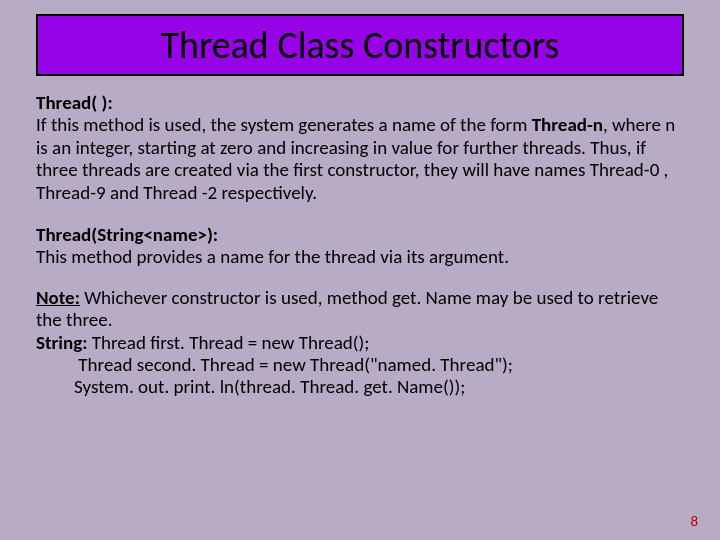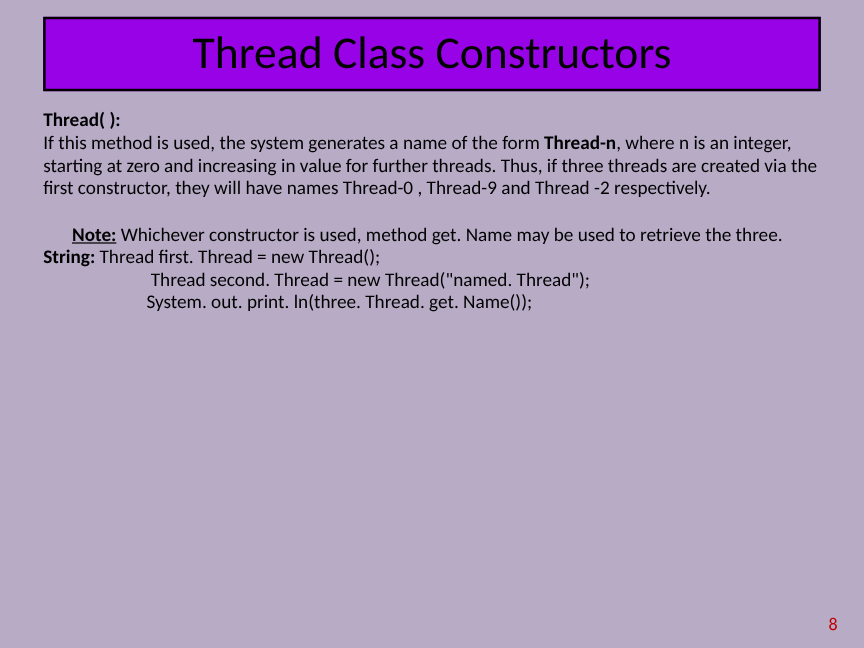--- a/index.html
+++ b/index.html
@@ -33,34 +33,34 @@
   .title-text {
     font-size: 38px;
     color: #000;
     font-weight: 400;
   }
   .body {
     position: absolute;
     top: 92px;
     left: 36px;
     right: 36px;
-    font-size: 16px;
+    font-size: 19px;
     line-height: 1.18;
     color: #000;
   }
   .block1 {
     margin-bottom: 20px;
   }
   .block2 {
     margin-bottom: 18px;
   }
   .bold { font-weight: bold; }
-  .underline { text-decoration: underline; margin-left: 24px; }
+  .underline { text-decoration: underline; }
   .code-lines {
-    margin-left: 86px;
+    margin-left: 38px;
   }
   .code-lines div { white-space: pre; }
   .inline-example {
     display: inline;
   }
   .page-number {
     position: absolute;
     bottom: 10px;
     right: 22px;
     color: #c00000;
@@ -76,27 +76,31 @@
     <span class="title-text">Thread Class Constructors</span>
   </div>
 
   <div class="body">
 
     <div class="block1">
       <span class="bold">Thread( ):</span><br>
       <span>If this method is used, the system generates a name of the form </span><span class="bold">Thread-n</span><span>, where n is an integer, starting at zero and increasing in value for further threads. Thus, if three threads are created via the first constructor, they will have names Thread-0 , Thread-9 and Thread -2 respectively.</span>
     </div>
 
+    <div class="block2">
+      <span class="bold">Thread(String&lt;name&gt;):</span><br>
+      <span>This method provides a name for the thread via its argument.</span>
+    </div>
 
     <div class="block3">
       <span class="bold underline">Note:</span><span> Whichever constructor is used, method get. Name may be used to retrieve the three.</span><br>
       <span class="bold">String:</span><span class="inline-example">  Thread first. Thread = new Thread();</span>
       <div class="code-lines">
         <div> Thread second. Thread = new Thread("named. Thread");</div>
-        <div>System. out. print. ln(three. Thread. get. Name());</div>
+        <div>System. out. print. ln(thread. Thread. get. Name());</div>
       </div>
     </div>
 
   </div>
 
   <div class="page-number">8</div>
 
 </div>
 
 </body></html>

